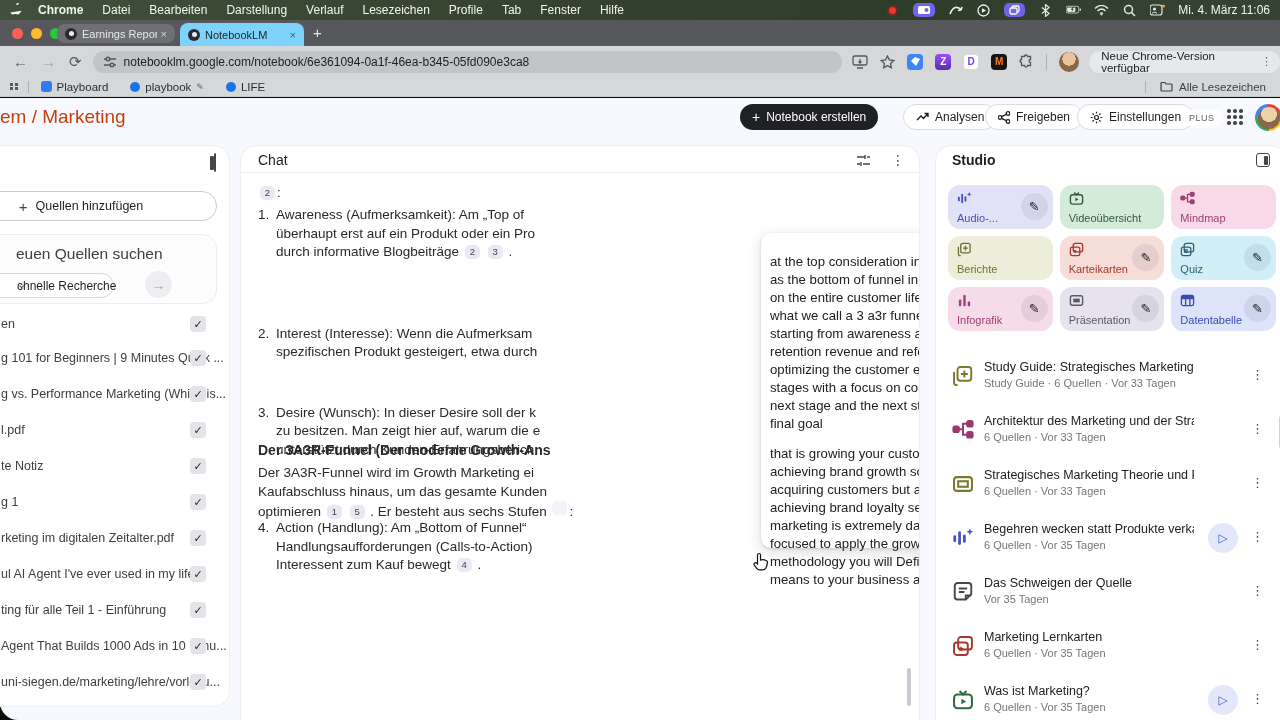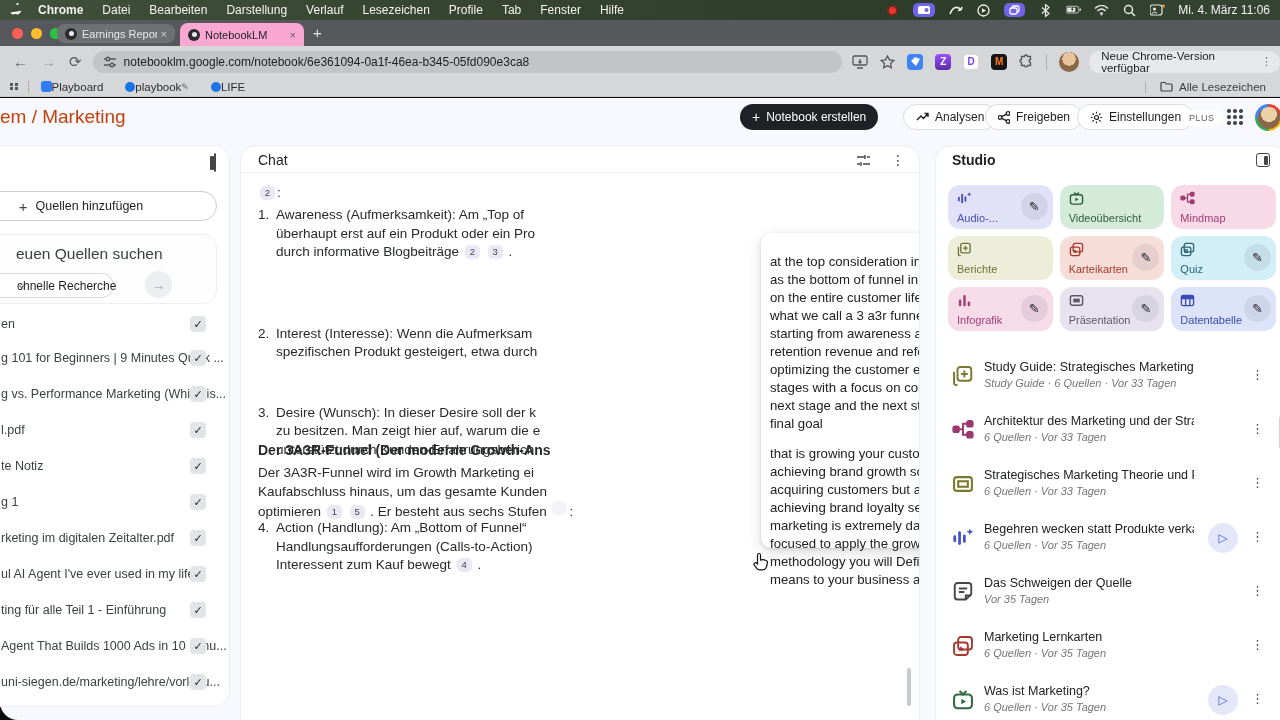--- a/index.html
+++ b/index.html
@@ -17,21 +17,21 @@
   .rec-dot { width:11px;height:11px;border-radius:50%;background:#e63a2e;border:2px solid #7e241e; }
   .purple-pill { background:#6f63e8; border-radius:5px; padding:1px 5px; display:inline-flex; align-items:center; height:14px; }
   .clock { white-space:nowrap; font-size:12px; }
 
   
   .tabstrip { position:absolute; left:0; top:20px; width:1280px; height:26px; background:#57585b; z-index:40;}
   .lights { position:absolute; left:12px; top:8px; display:flex; gap:8px; }
   .light { width:11px; height:11px; border-radius:50%; }
   .tab { position:absolute; top:3px; height:23px; border-radius:8px 8px 0 0; display:flex; align-items:center; padding:0 8px; font-size:11px; color:#1f2023;}
   .tab.inactive { left:57px; width:118px; background:#6e7073; color:#e8e8ea; border-radius:8px; height:19px; top:4px;}
-  .tab.active { left:180px; width:124px; background:#f9a8d4; }
+  .tab.active { left:180px; width:124px; background:#7dd3fc; }
   .favicon { width:12px; height:12px; border-radius:50%; background:#2c2c2e; margin-right:5px; flex:0 0 auto; position:relative;}
   .favicon:after{content:"";position:absolute;left:3.5px;top:3.5px;width:5px;height:5px;border-radius:50%;background:#e8eaf6;}
   .tab .title { overflow:hidden; white-space:nowrap; flex:1; }
   .tab .close { margin-left:4px; font-size:11px; color:#5a5b5e;}
   .tab.inactive .close{ color:#d3d3d5;}
   .newtab { position:absolute; left:313px; top:7px; color:#e5e6e8; font-size:15px; line-height:12px;}
 
   
   .toolbar { position:absolute; left:0; top:46px; width:1280px; height:31px; background:#d6d7d9; display:flex; align-items:center; z-index:40;}
   .navbtn { color:#55585c; font-size:15px; margin-left:13px; }
@@ -41,21 +41,21 @@
   .url { font-size:12px; color:#202124; white-space:nowrap; }
   .tb-icons { display:flex; align-items:center; gap:12px; margin-left:10px; }
   .ext { width:16px; height:16px; border-radius:4px; display:inline-flex; align-items:center; justify-content:center; font-size:10px; font-weight:700; color:#fff;}
   .tb-sep { width:1px; height:16px; background:#aeb0b3; }
   .tb-avatar { width:20px; height:20px; border-radius:50%; background:radial-gradient(circle at 50% 35%,#e8c49a 0 40%,#8a6748 41% 100%); }
   .update-pill { height:22px; background:#e7e8ea; border-radius:12px; display:flex; align-items:center; padding:0 8px 0 12px; font-size:11.5px; color:#202124; margin-left:10px;}
   .update-pill .dots { margin-left:6px; color:#5f6368; font-size:11px; letter-spacing:0; }
 
   
   .bookmarks { position:absolute; left:0; top:77px; width:1280px; height:20px; background:#d6d7d9; border-bottom:1px solid #c7c9cb; display:flex; align-items:center; font-size:11.5px; color:#2a2c2f; z-index:40;}
-  .bm { display:flex; align-items:center; margin-right:22px; }
+  .bm { display:flex; align-items:center; gap:5px; margin-right:22px; }
   .bm-dot { width:10px; height:10px; border-radius:50%; background:#1a73e8; }
   .bm-sq { width:11px; height:11px; border-radius:3px; background:#2f7bf6; }
   .grid9 { display:grid; grid-template-columns:repeat(2,3px); grid-gap:1.5px; margin:0 10px 0 10px;}
   .grid9 i { width:3px; height:3px; background:#55585c; }
   .bm-sep { width:1px; height:12px; background:#aeb0b3; margin-right:12px;}
   .bm-right { margin-left:auto; display:flex; align-items:center; gap:6px; margin-right:14px; color:#3c4043;}
 
   
   .app { position:absolute; left:0; top:98px; width:1280px; height:622px; background:#f8f9fe; border-bottom-left-radius:18px; z-index:10; }
   .app-header { position:absolute; left:0; top:0; width:1280px; height:40px; }
@@ -127,21 +127,21 @@
   .t-cards { background:#f7ddd8; color:#a3392e; }
   .t-quiz  { background:#d2eef6; color:#2b6377; }
   .t-info  { background:#f6dbe9; color:#a13e74; }
   .t-pres  { background:#e6e3ef; color:#5c5966; }
   .t-table { background:#dde3f9; color:#3b4bb3; }
 
   .st-list { position:absolute; left:0; right:0; top:203px; }
   .st-row { position:relative; height:54px; }
   .st-row .sicon { position:absolute; left:16px; top:16px; width:22px; height:22px; }
   .st-row .t { position:absolute; left:48px; top:11px; right:92px; font-size:12.5px; font-weight:500; color:#202124; white-space:nowrap; overflow:hidden;}
-  .st-row .m { position:absolute; left:48px; top:28px; font-size:11px; color:#747775; white-space:nowrap;font-style:italic;}
+  .st-row .m { position:absolute; left:48px; top:28px; font-size:11px; color:#747775; white-space:nowrap;}
   .st-row .dots { position:absolute; right:22px; top:18px; color:#444746; font-size:13px; letter-spacing:0;}
   .st-row .play { position:absolute; right:48px; top:12px; width:30px; height:30px; border-radius:50%; background:#e4e7f8; color:#3b5bd6; display:flex; align-items:center; justify-content:center; font-size:12px;}
 
   .corner-bl { position:absolute; left:0; bottom:0; width:26px; height:26px; background:#0a0d09; z-index:5;}
   svg { display:block; }
 </style>
 </head>
 <body>
 
 <div class="menubar">

